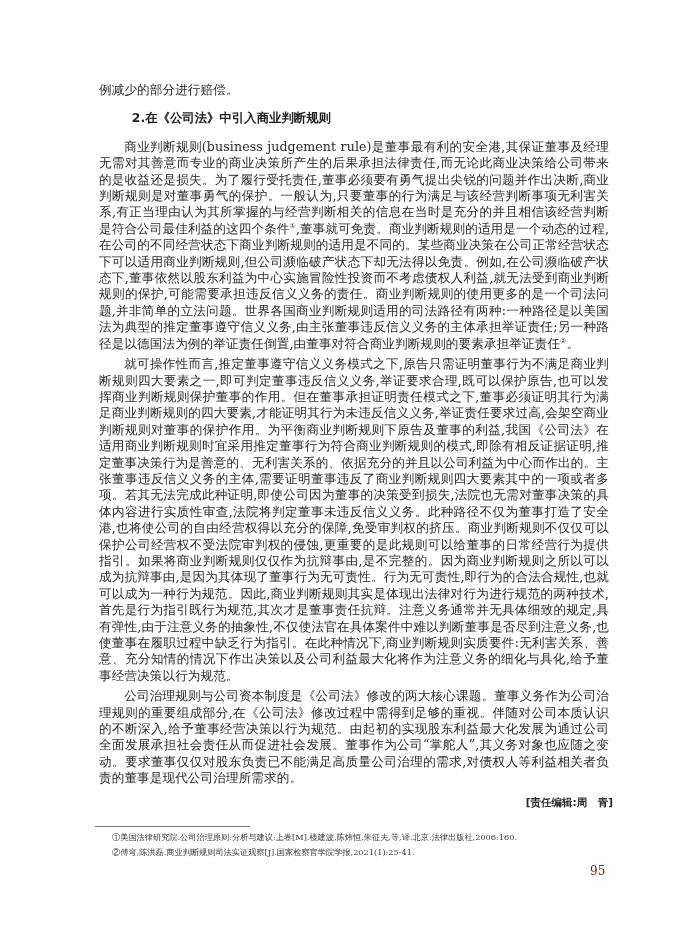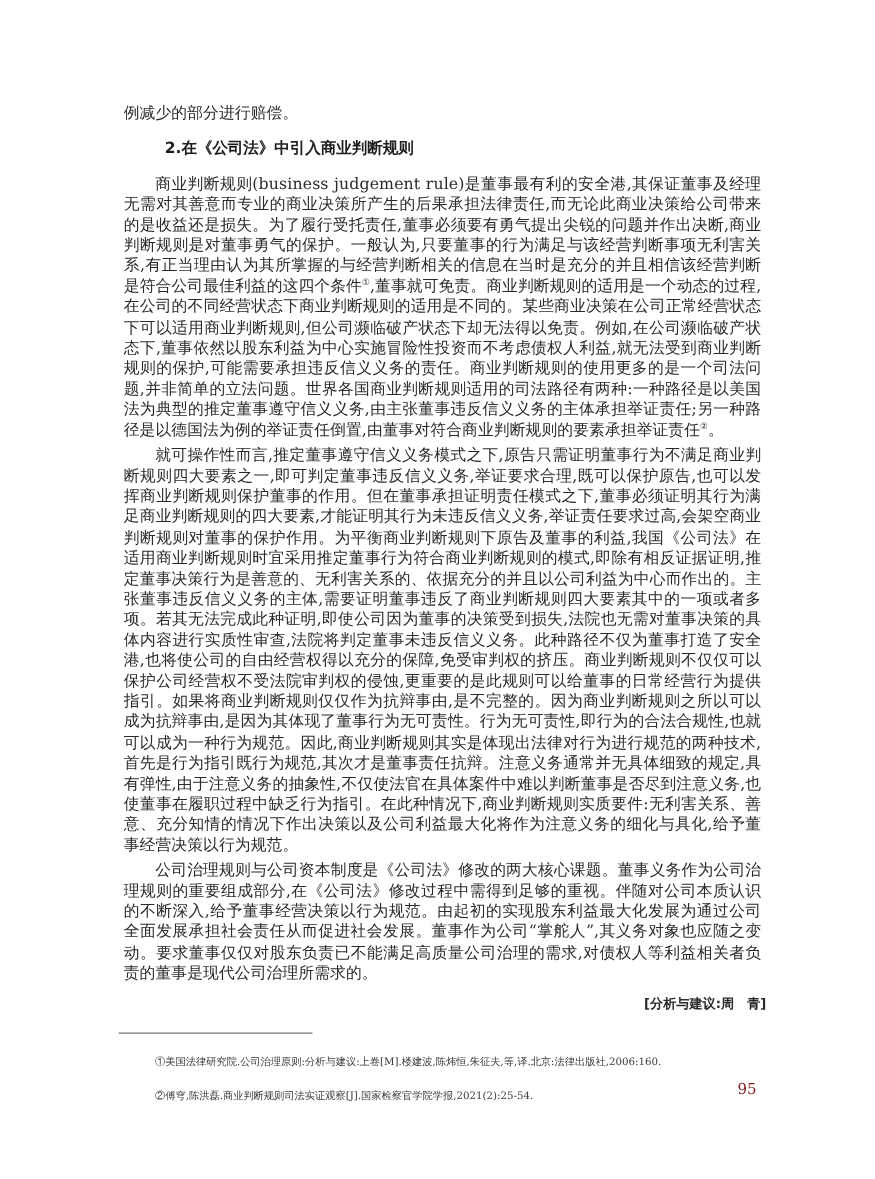--- a/index.html
+++ b/index.html
@@ -11,37 +11,37 @@
   .indent { text-indent: 2em; }
   .heading { font-family: "DejaVu Sans", "Liberation Sans", sans-serif; font-weight: bold;
              font-size: 12.4px; line-height: 16.4px; margin: 12px; text-indent: 2em; color: #1e1e1e; }
   sup { font-size: 7px; line-height: 0; vertical-align: super; }
   .editor { position: absolute; left: 95px; top: 796px; width: 518px; text-align: right;
             font-family: "DejaVu Sans", "Liberation Sans", sans-serif; font-size: 10.5px;
             font-weight: bold; color: #2a2a2a; }
   .rule { position: absolute; left: 95px; top: 826px; width: 155px; height: 0;
           border-top: 1px solid #777; }
   .footnotes { position: absolute; left: 112px; top: 830px; width: 500px; }
-  .fn { font-size: 8.2px; line-height: 15px; color: #3a3a3a; white-space: nowrap; margin: 12px; }
+  .fn { font-size: 8.2px; line-height: 15px; color: #3a3a3a; white-space: nowrap; margin: 0; }
   .pagenum { position: absolute; left: 590px; top: 864px; font-size: 12px; color: #7f1d1d;
              font-family: "DejaVu Serif", "Liberation Serif", serif; }
 </style>
 </head>
 <body>
 
 <div class="page">
   <p class="p">例减少的部分进行赔偿。</p>
   <p class="heading">2.在《公司法》中引入商业判断规则</p>
   <p class="p indent"><span>商业判断规则(business judgement rule)是董事最有利的安全港,其保证董事及经理无需对其善意而专业的商业决策所产生的后果承担法律责任,而无论此商业决策给公司带来的是收益还是损失。为了履行受托责任,董事必须要有勇气提出尖锐的问题并作出决断,商业判断规则是对董事勇气的保护。一般认为,只要董事的行为满足与该经营判断事项无利害关系,有正当理由认为其所掌握的与经营判断相关的信息在当时是充分的并且相信该经营判断是符合公司最佳利益的这四个条件</span><sup>①</sup><span>,董事就可免责。商业判断规则的适用是一个动态的过程,在公司的不同经营状态下商业判断规则的适用是不同的。某些商业决策在公司正常经营状态下可以适用商业判断规则,但公司濒临破产状态下却无法得以免责。例如,在公司濒临破产状态下,董事依然以股东利益为中心实施冒险性投资而不考虑债权人利益,就无法受到商业判断规则的保护,可能需要承担违反信义义务的责任。商业判断规则的使用更多的是一个司法问题,并非简单的立法问题。世界各国商业判断规则适用的司法路径有两种:一种路径是以美国法为典型的推定董事遵守信义义务,由主张董事违反信义义务的主体承担举证责任;另一种路径是以德国法为例的举证责任倒置,由董事对符合商业判断规则的要素承担举证责任</span><sup>②</sup><span>。</span></p>
   <p class="p indent"><span>就可操作性而言,推定董事遵守信义义务模式之下,原告只需证明董事行为不满足商业判断规则四大要素之一,即可判定董事违反信义义务,举证要求合理,既可以保护原告,也可以发挥商业判断规则保护董事的作用。但在董事承担证明责任模式之下,董事必须证明其行为满足商业判断规则的四大要素,才能证明其行为未违反信义义务,举证责任要求过高,会架空商业判断规则对董事的保护作用。为平衡商业判断规则下原告及董事的利益,我国《公司法》在适用商业判断规则时宜采用推定董事行为符合商业判断规则的模式,即除有相反证据证明,推定董事决策行为是善意的、无利害关系的、依据充分的并且以公司利益为中心而作出的。主张董事违反信义义务的主体,需要证明董事违反了商业判断规则四大要素其中的一项或者多项。若其无法完成此种证明,即使公司因为董事的决策受到损失,法院也无需对董事决策的具体内容进行实质性审查,法院将判定董事未违反信义义务。此种路径不仅为董事打造了安全港,也将使公司的自由经营权得以充分的保障,免受审判权的挤压。商业判断规则不仅仅可以保护公司经营权不受法院审判权的侵蚀,更重要的是此规则可以给董事的日常经营行为提供指引。如果将商业判断规则仅仅作为抗辩事由,是不完整的。因为商业判断规则之所以可以成为抗辩事由,是因为其体现了董事行为无可责性。行为无可责性,即行为的合法合规性,也就可以成为一种行为规范。因此,商业判断规则其实是体现出法律对行为进行规范的两种技术,首先是行为指引既行为规范,其次才是董事责任抗辩。注意义务通常并无具体细致的规定,具有弹性,由于注意义务的抽象性,不仅使法官在具体案件中难以判断董事是否尽到注意义务,也使董事在履职过程中缺乏行为指引。在此种情况下,商业判断规则实质要件:无利害关系、善意、充分知情的情况下作出决策以及公司利益最大化将作为注意义务的细化与具化,给予董事经营决策以行为规范。</span></p>
   <p class="p indent"><span>公司治理规则与公司资本制度是《公司法》修改的两大核心课题。董事义务作为公司治理规则的重要组成部分,在《公司法》修改过程中需得到足够的重视。伴随对公司本质认识的不断深入,给予董事经营决策以行为规范。由起初的实现股东利益最大化发展为通过公司全面发展承担社会责任从而促进社会发展。董事作为公司“掌舵人”,其义务对象也应随之变动。要求董事仅仅对股东负责已不能满足高质量公司治理的需求,对债权人等利益相关者负责的董事是现代公司治理所需求的。</span></p>
 </div>
 
-<div class="editor">[分析与建议:周　青]</div>
+<div class="editor">[责任编辑:周　青]</div>
 
 <div class="rule"></div>
 
 <div class="footnotes">
   <p class="fn">①美国法律研究院.公司治理原则:分析与建议:上卷[M].楼建波,陈炜恒,朱征夫,等,译.北京:法律出版社,2006:160.</p>
-  <p class="fn">②傅穹,陈洪磊.商业判断规则司法实证观察[J].国家检察官学院学报,2021(2):25-54.</p>
+  <p class="fn">②傅穹,陈洪磊.商业判断规则司法实证观察[J].国家检察官学院学报,2021(1):25-41.</p>
 </div>
 
 <div class="pagenum">95</div>
 
 </body></html>

